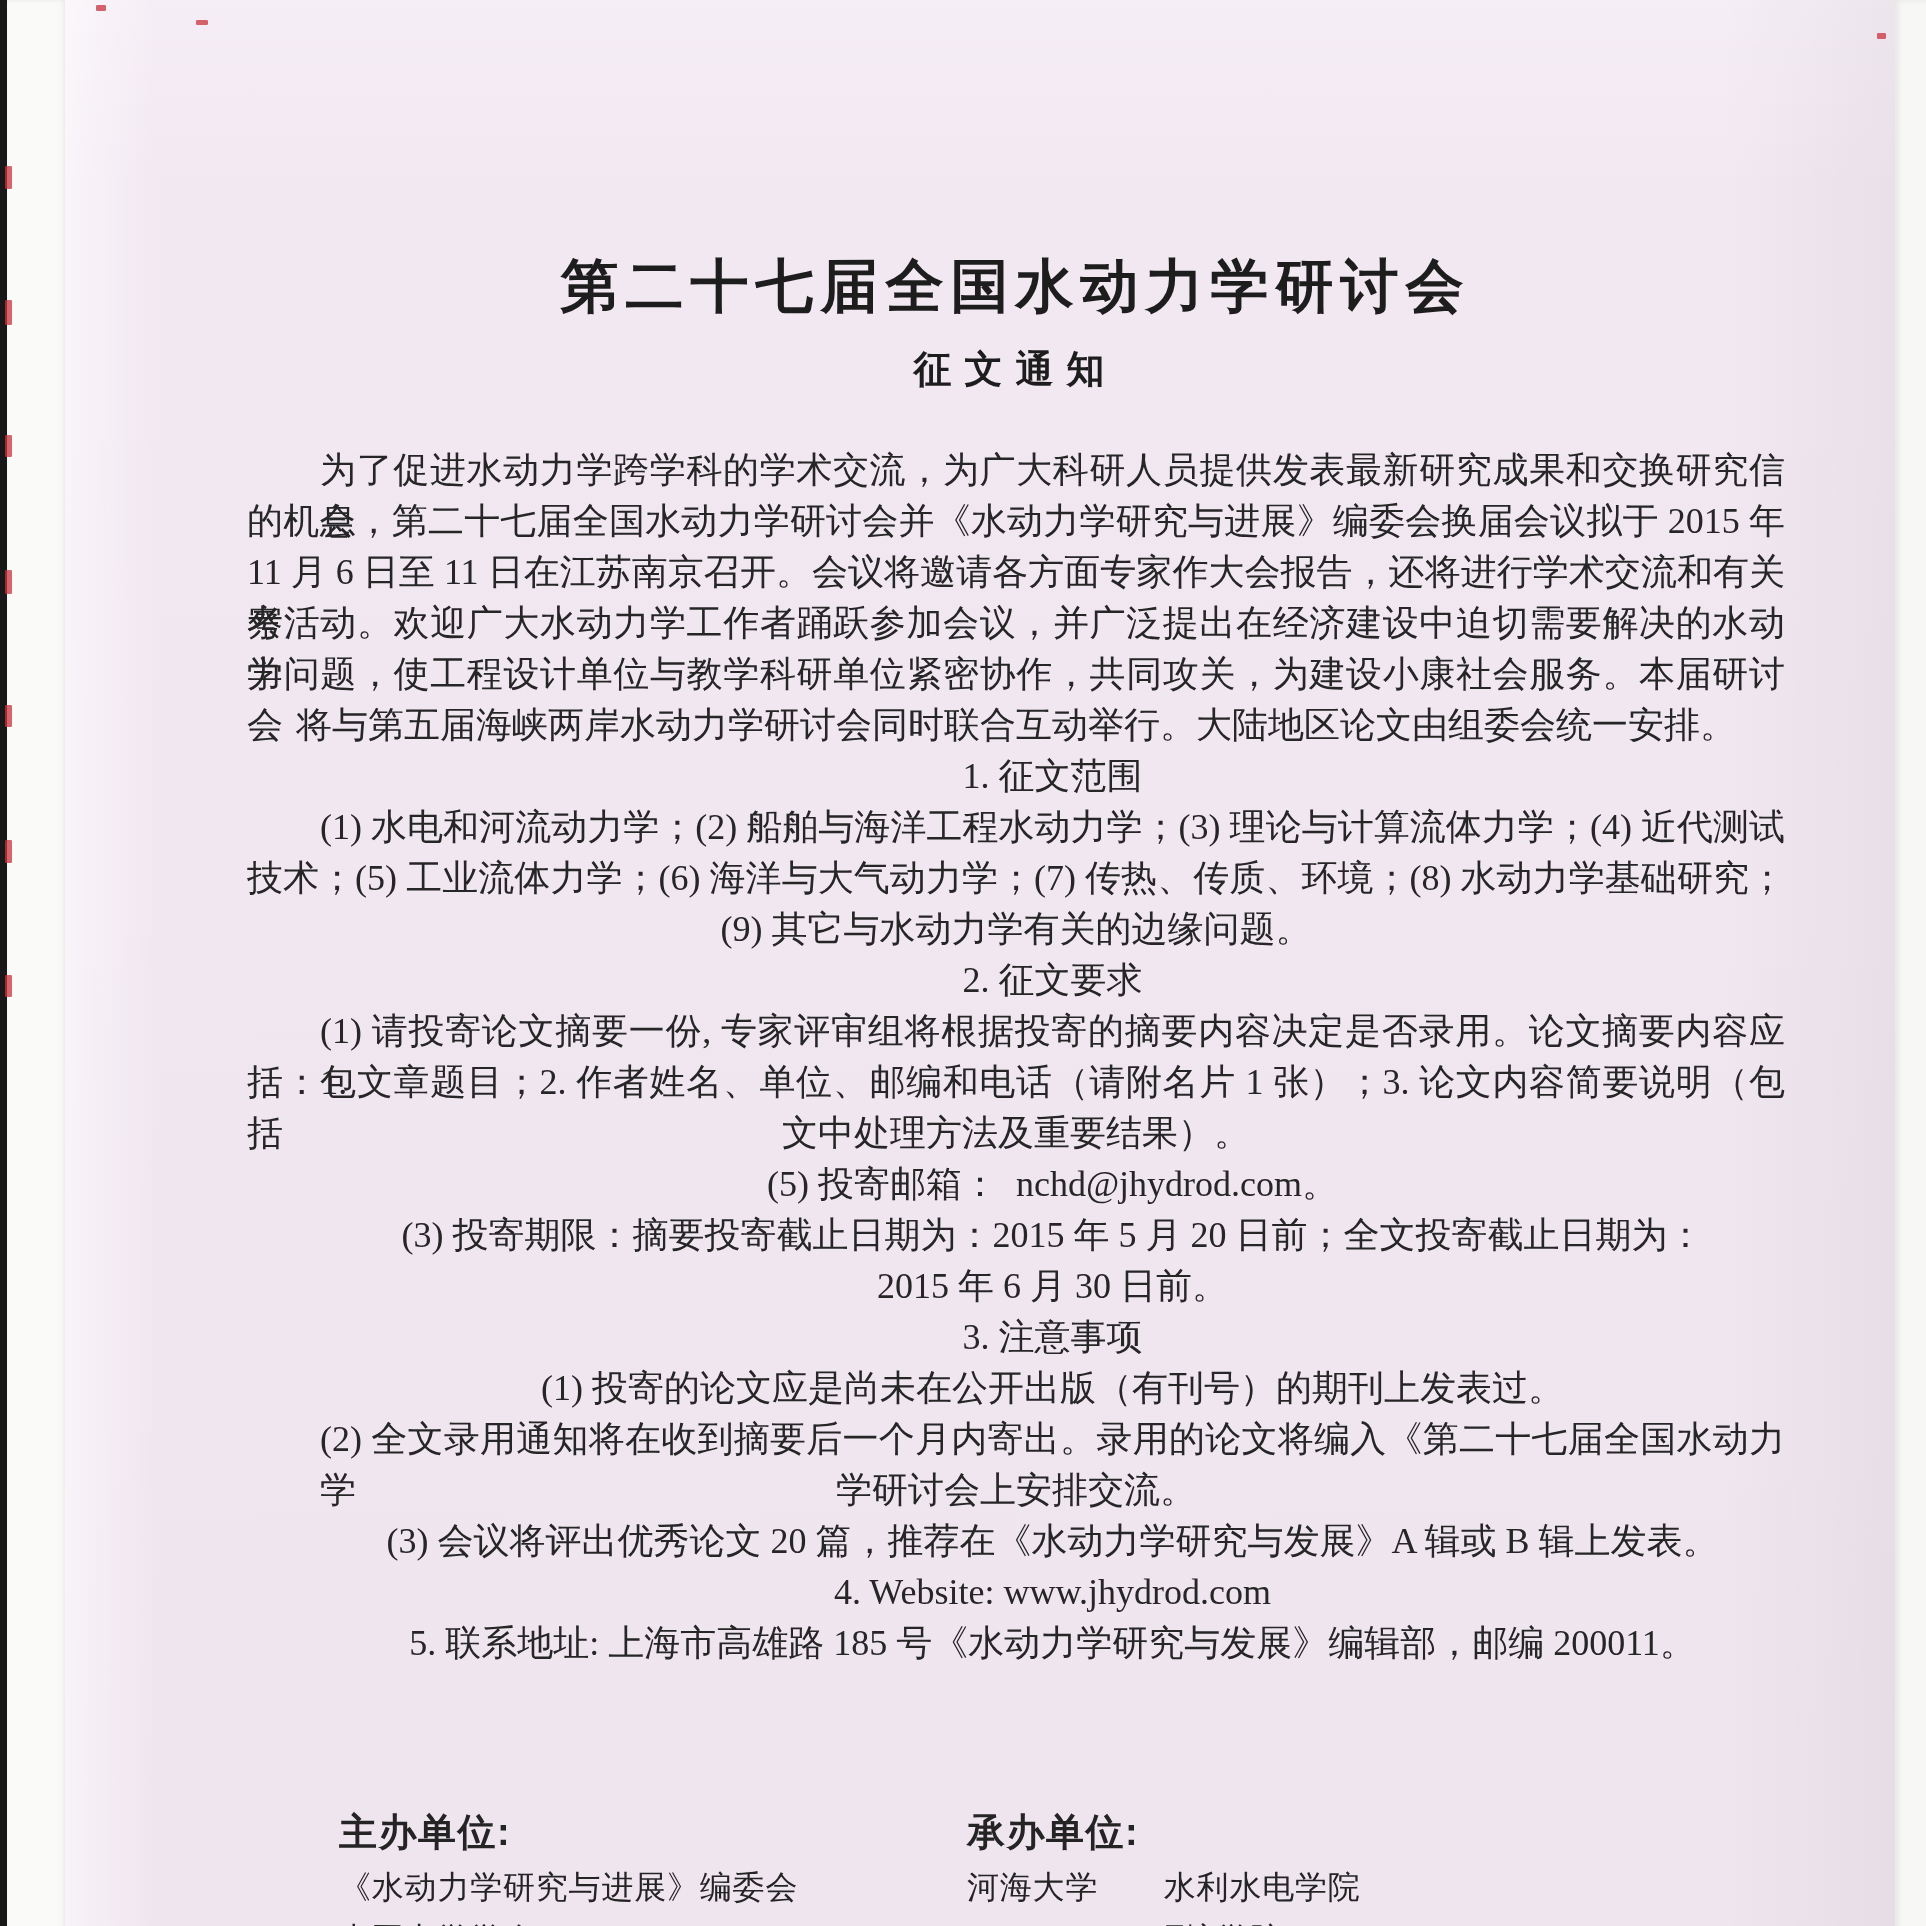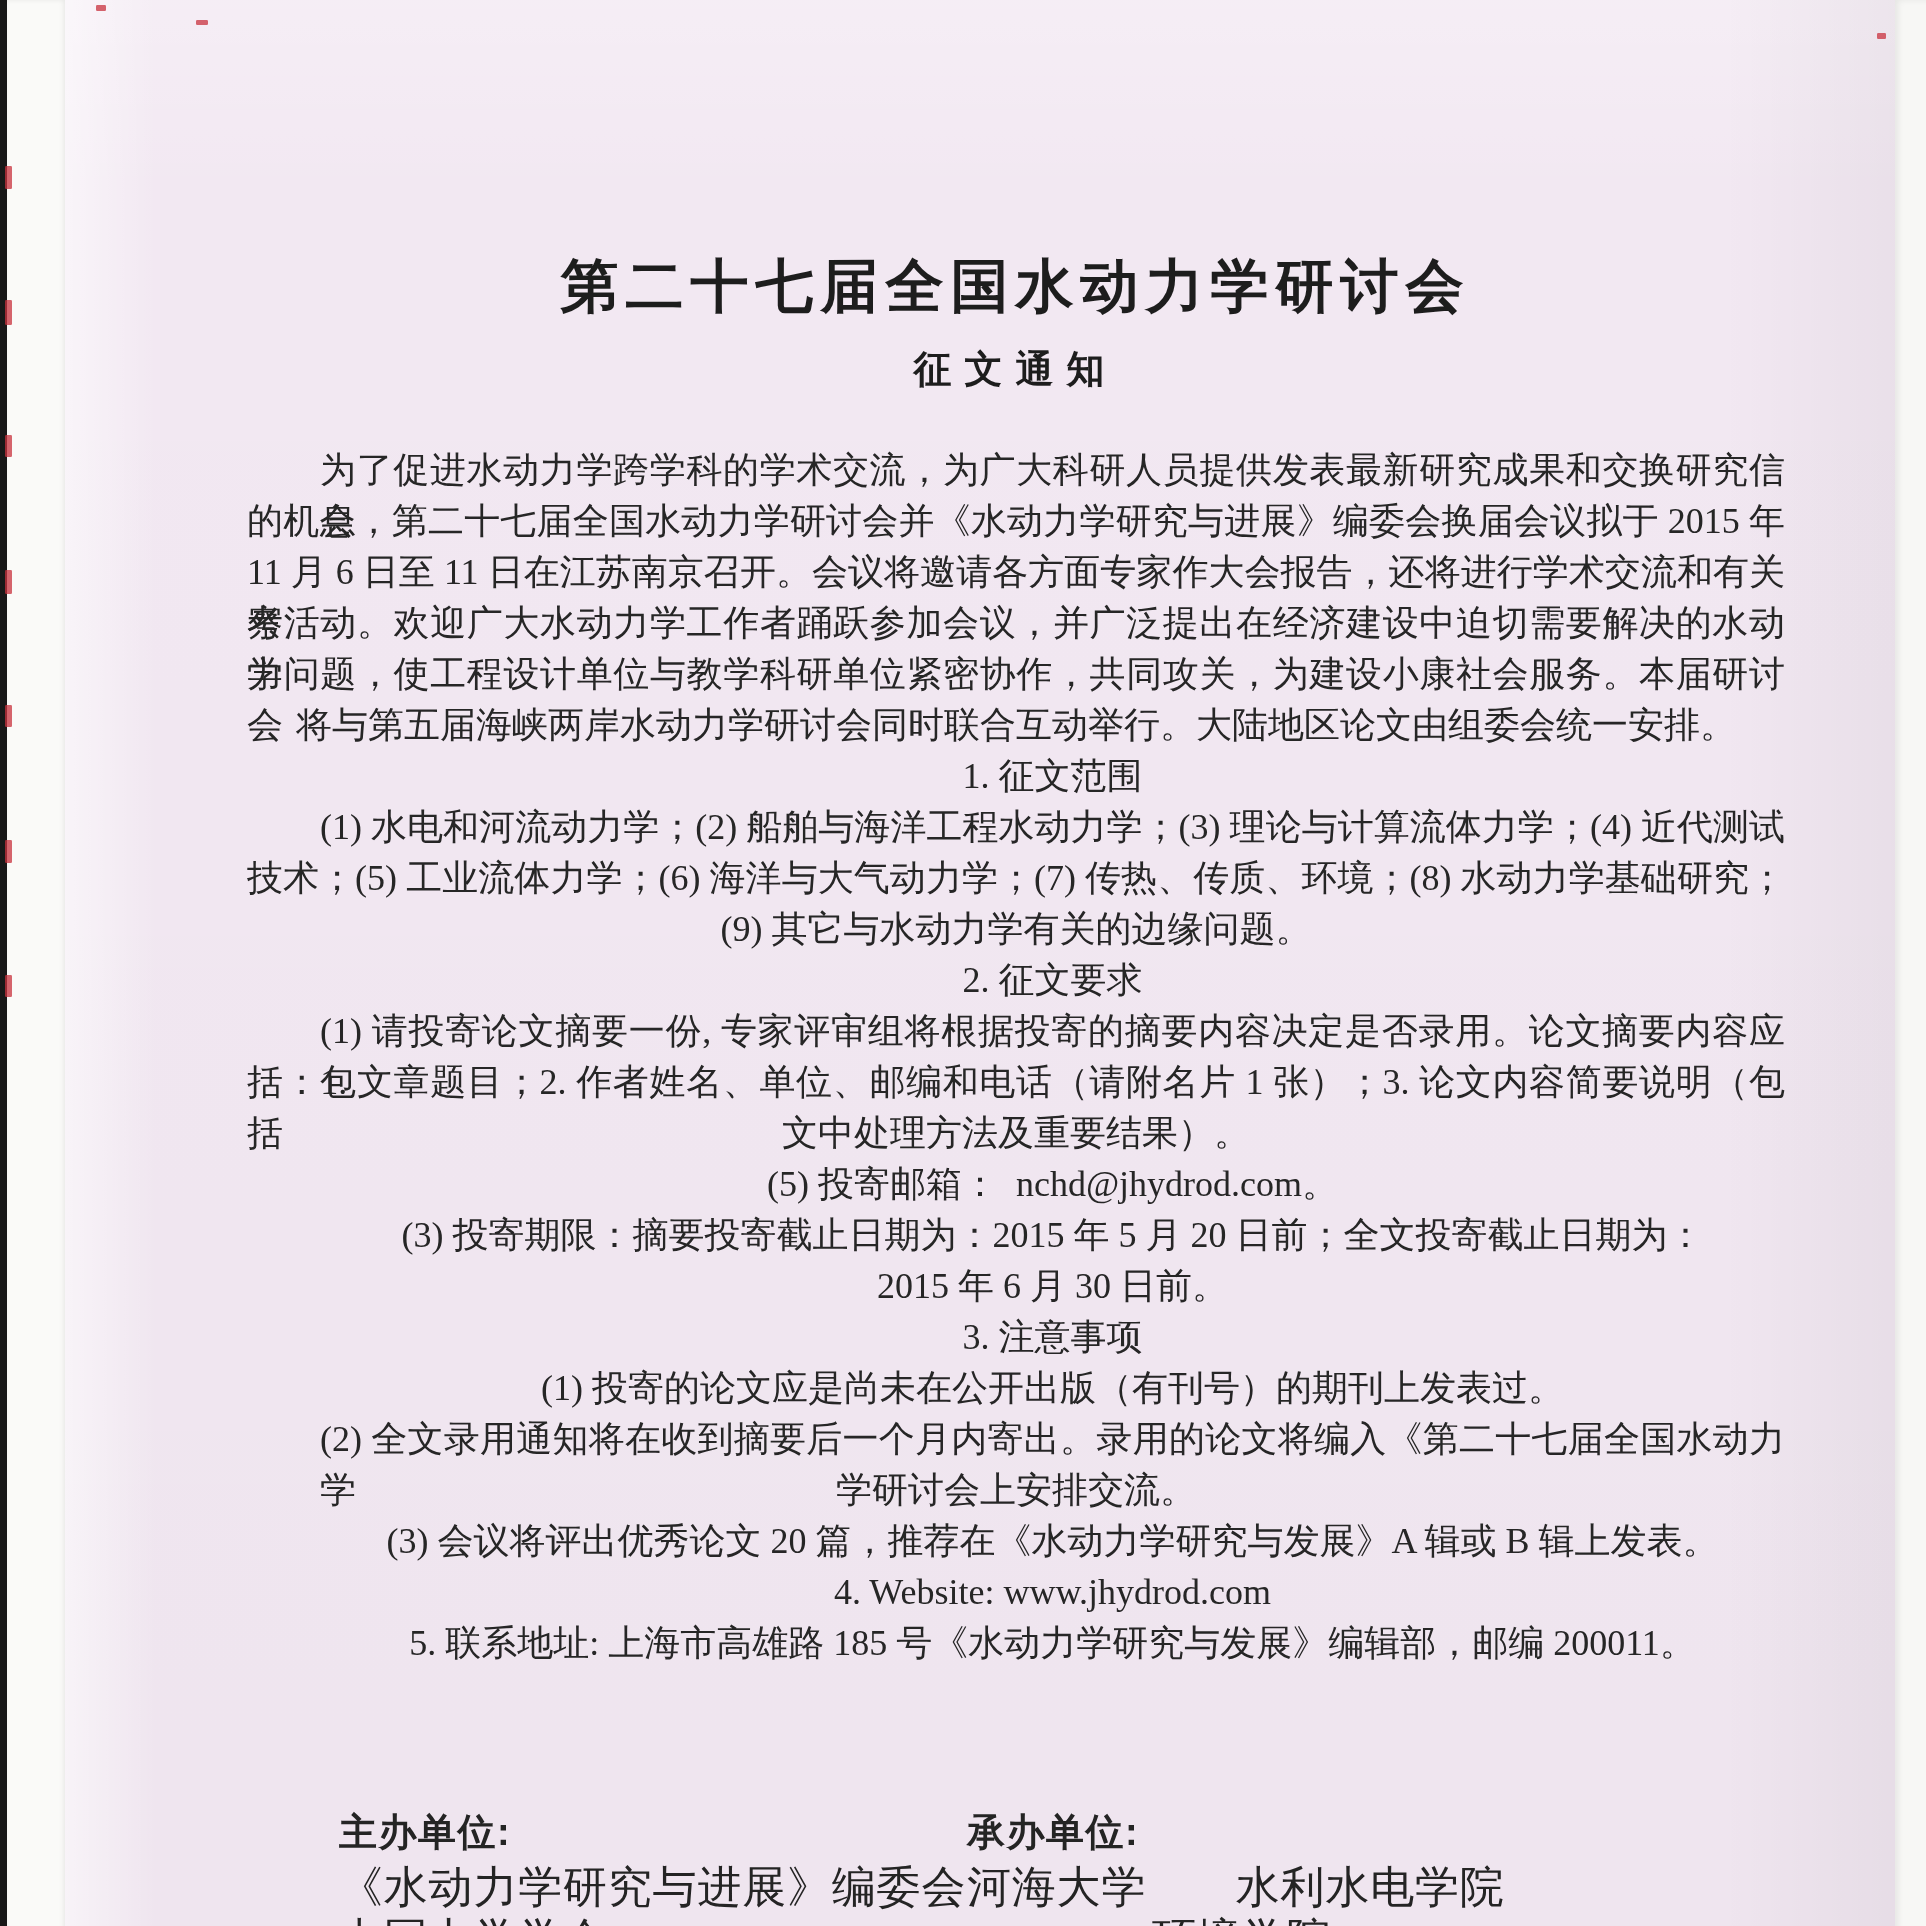--- a/index.html
+++ b/index.html
@@ -31,21 +31,21 @@
   
   .bodyblock{position:absolute;left:247px;top:445px;width:1538px;}
   .bl{font-size:36px;line-height:51px;height:51px;white-space:pre-wrap;text-align:center;color:#262626;}
   .bl.ind{padding-left:73px;}
   .bl.j{text-align:justify;text-align-last:justify;}
   .bl.ind.j{width:1465px;}
 
   
   .orgcol{position:absolute;font-family:"Liberation Sans","DejaVu Sans",sans-serif;color:#242424;}
   .orgcol .hdr{font-size:38px;font-weight:bold;line-height:58px;height:58px;letter-spacing:1.5px;}
-  .orgcol .row{font-size:44px;line-height:52px;height:52px;white-space:pre;letter-spacing:0.8px;}
+  .orgcol .row{font-size:32px;line-height:52px;height:52px;white-space:pre;letter-spacing:0.8px;}
   #hosts{left:339px;top:1803px;width:663px;}
   #organizers{left:967px;top:1803px;width:847px;}
   .row.env{padding-left:185px;}
 </style>
 </head>
 <body>
 
 <div class="edge-black"></div>
 <div class="edge-white"></div>
 <div class="paper"></div>

